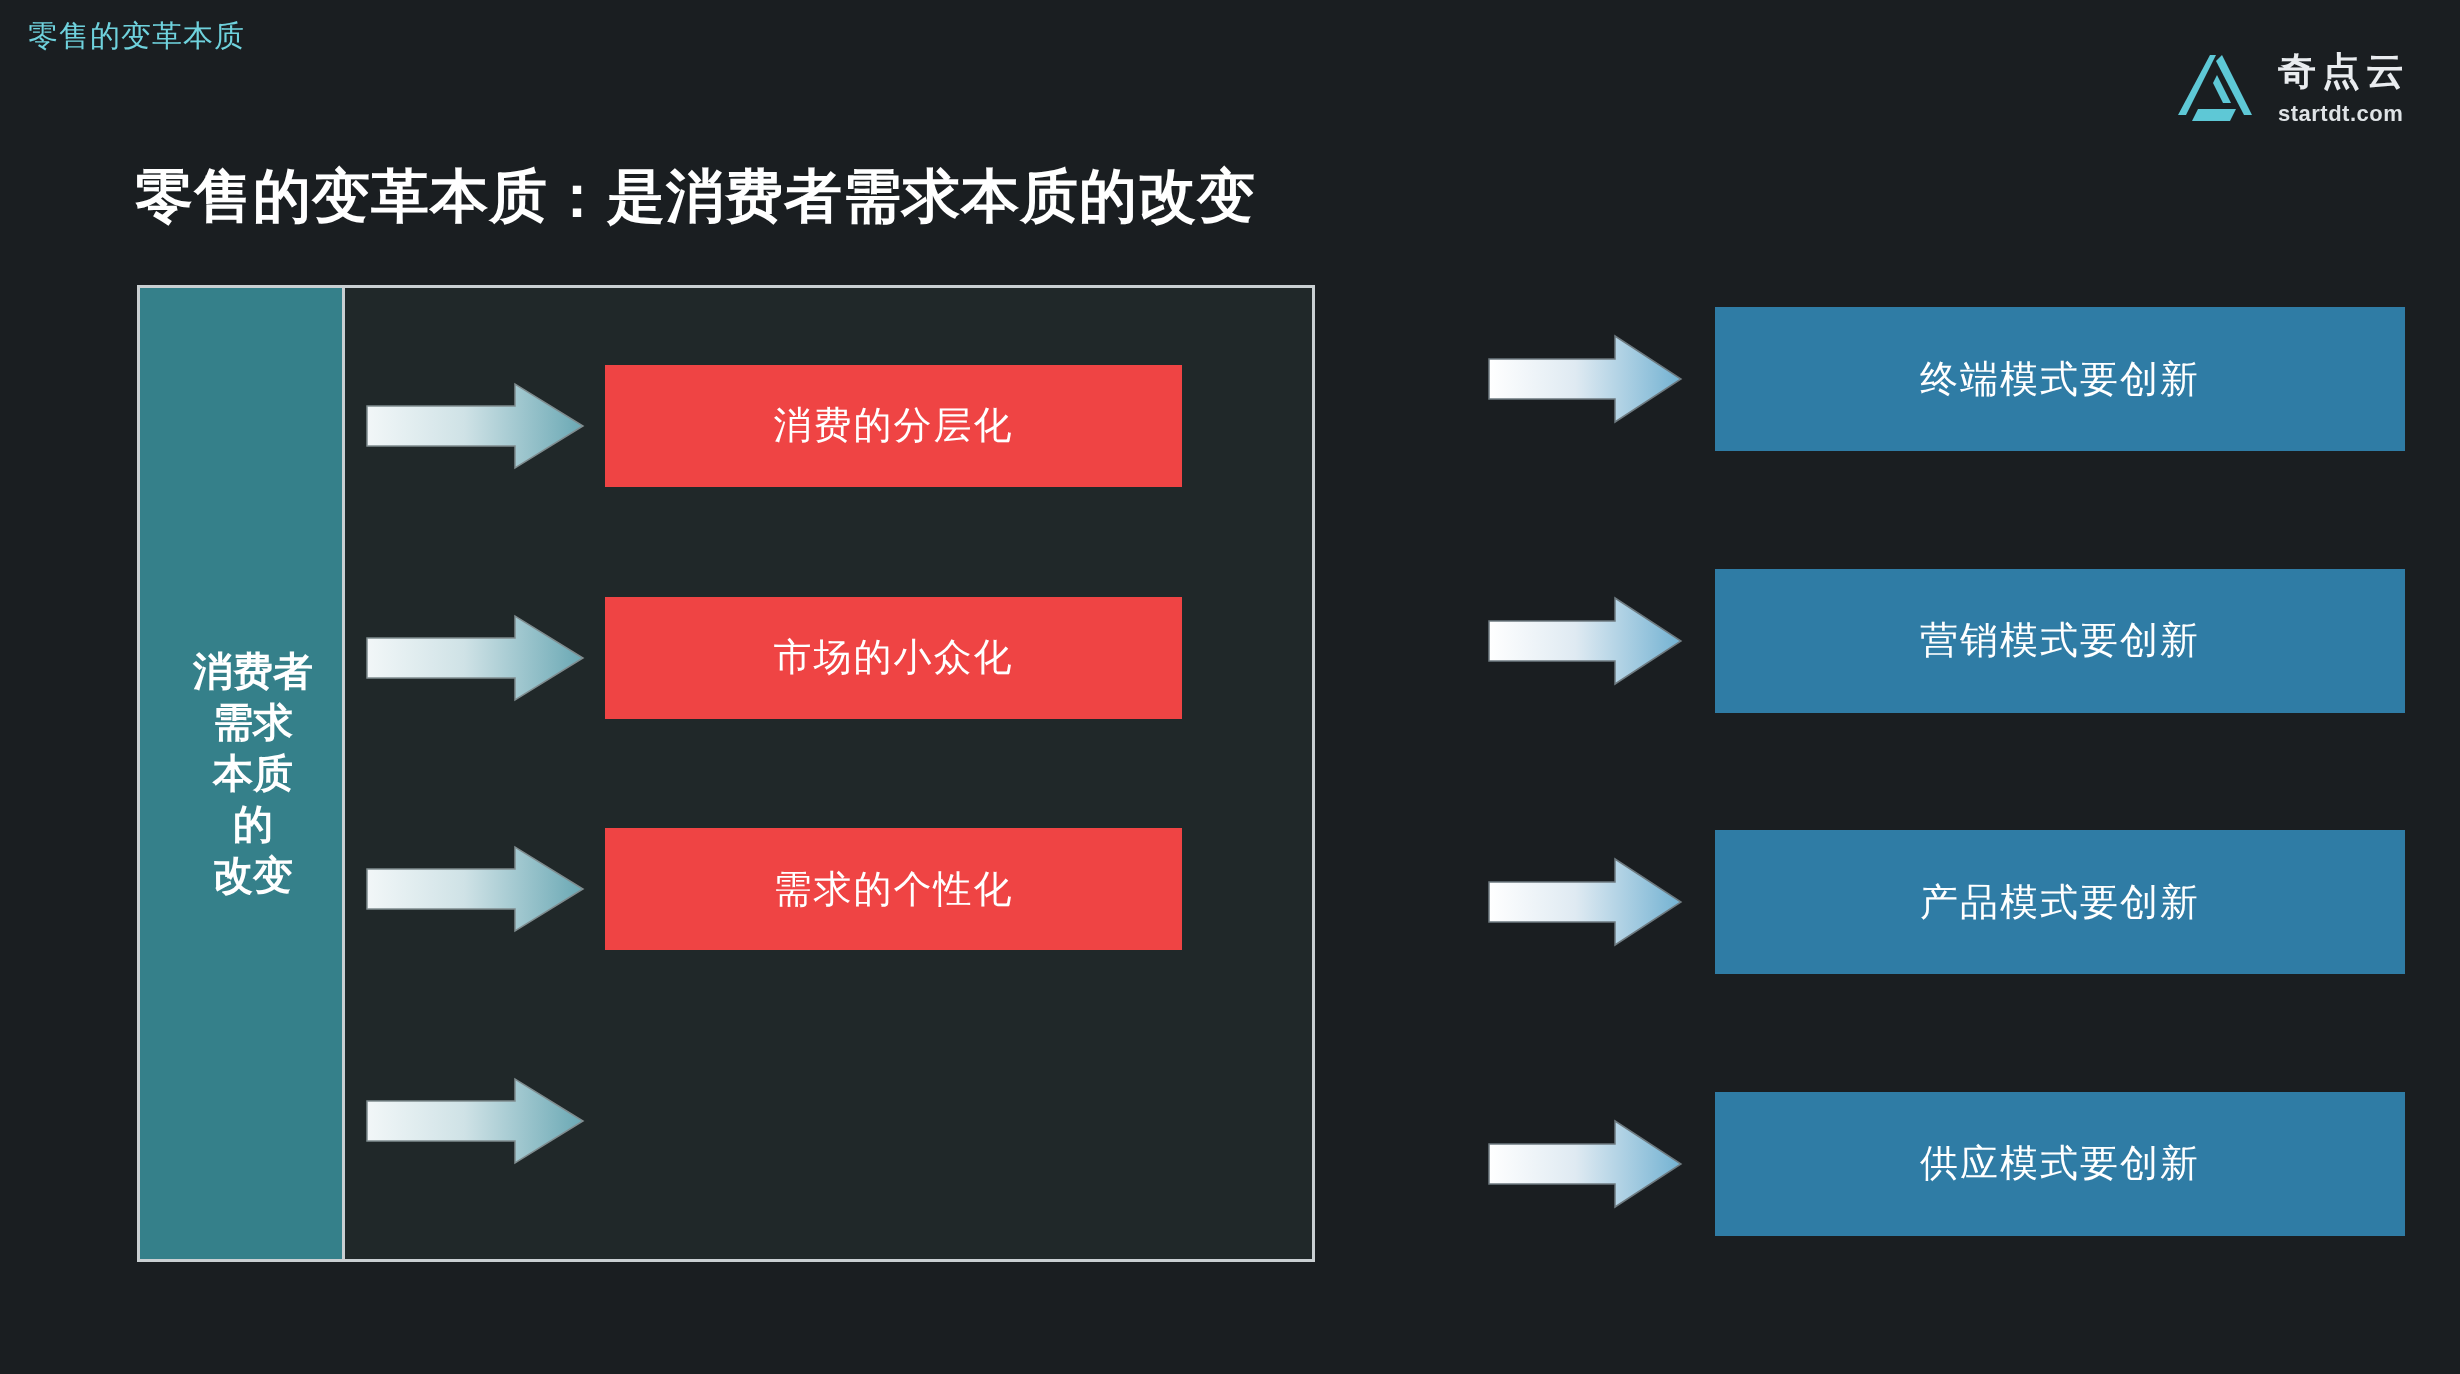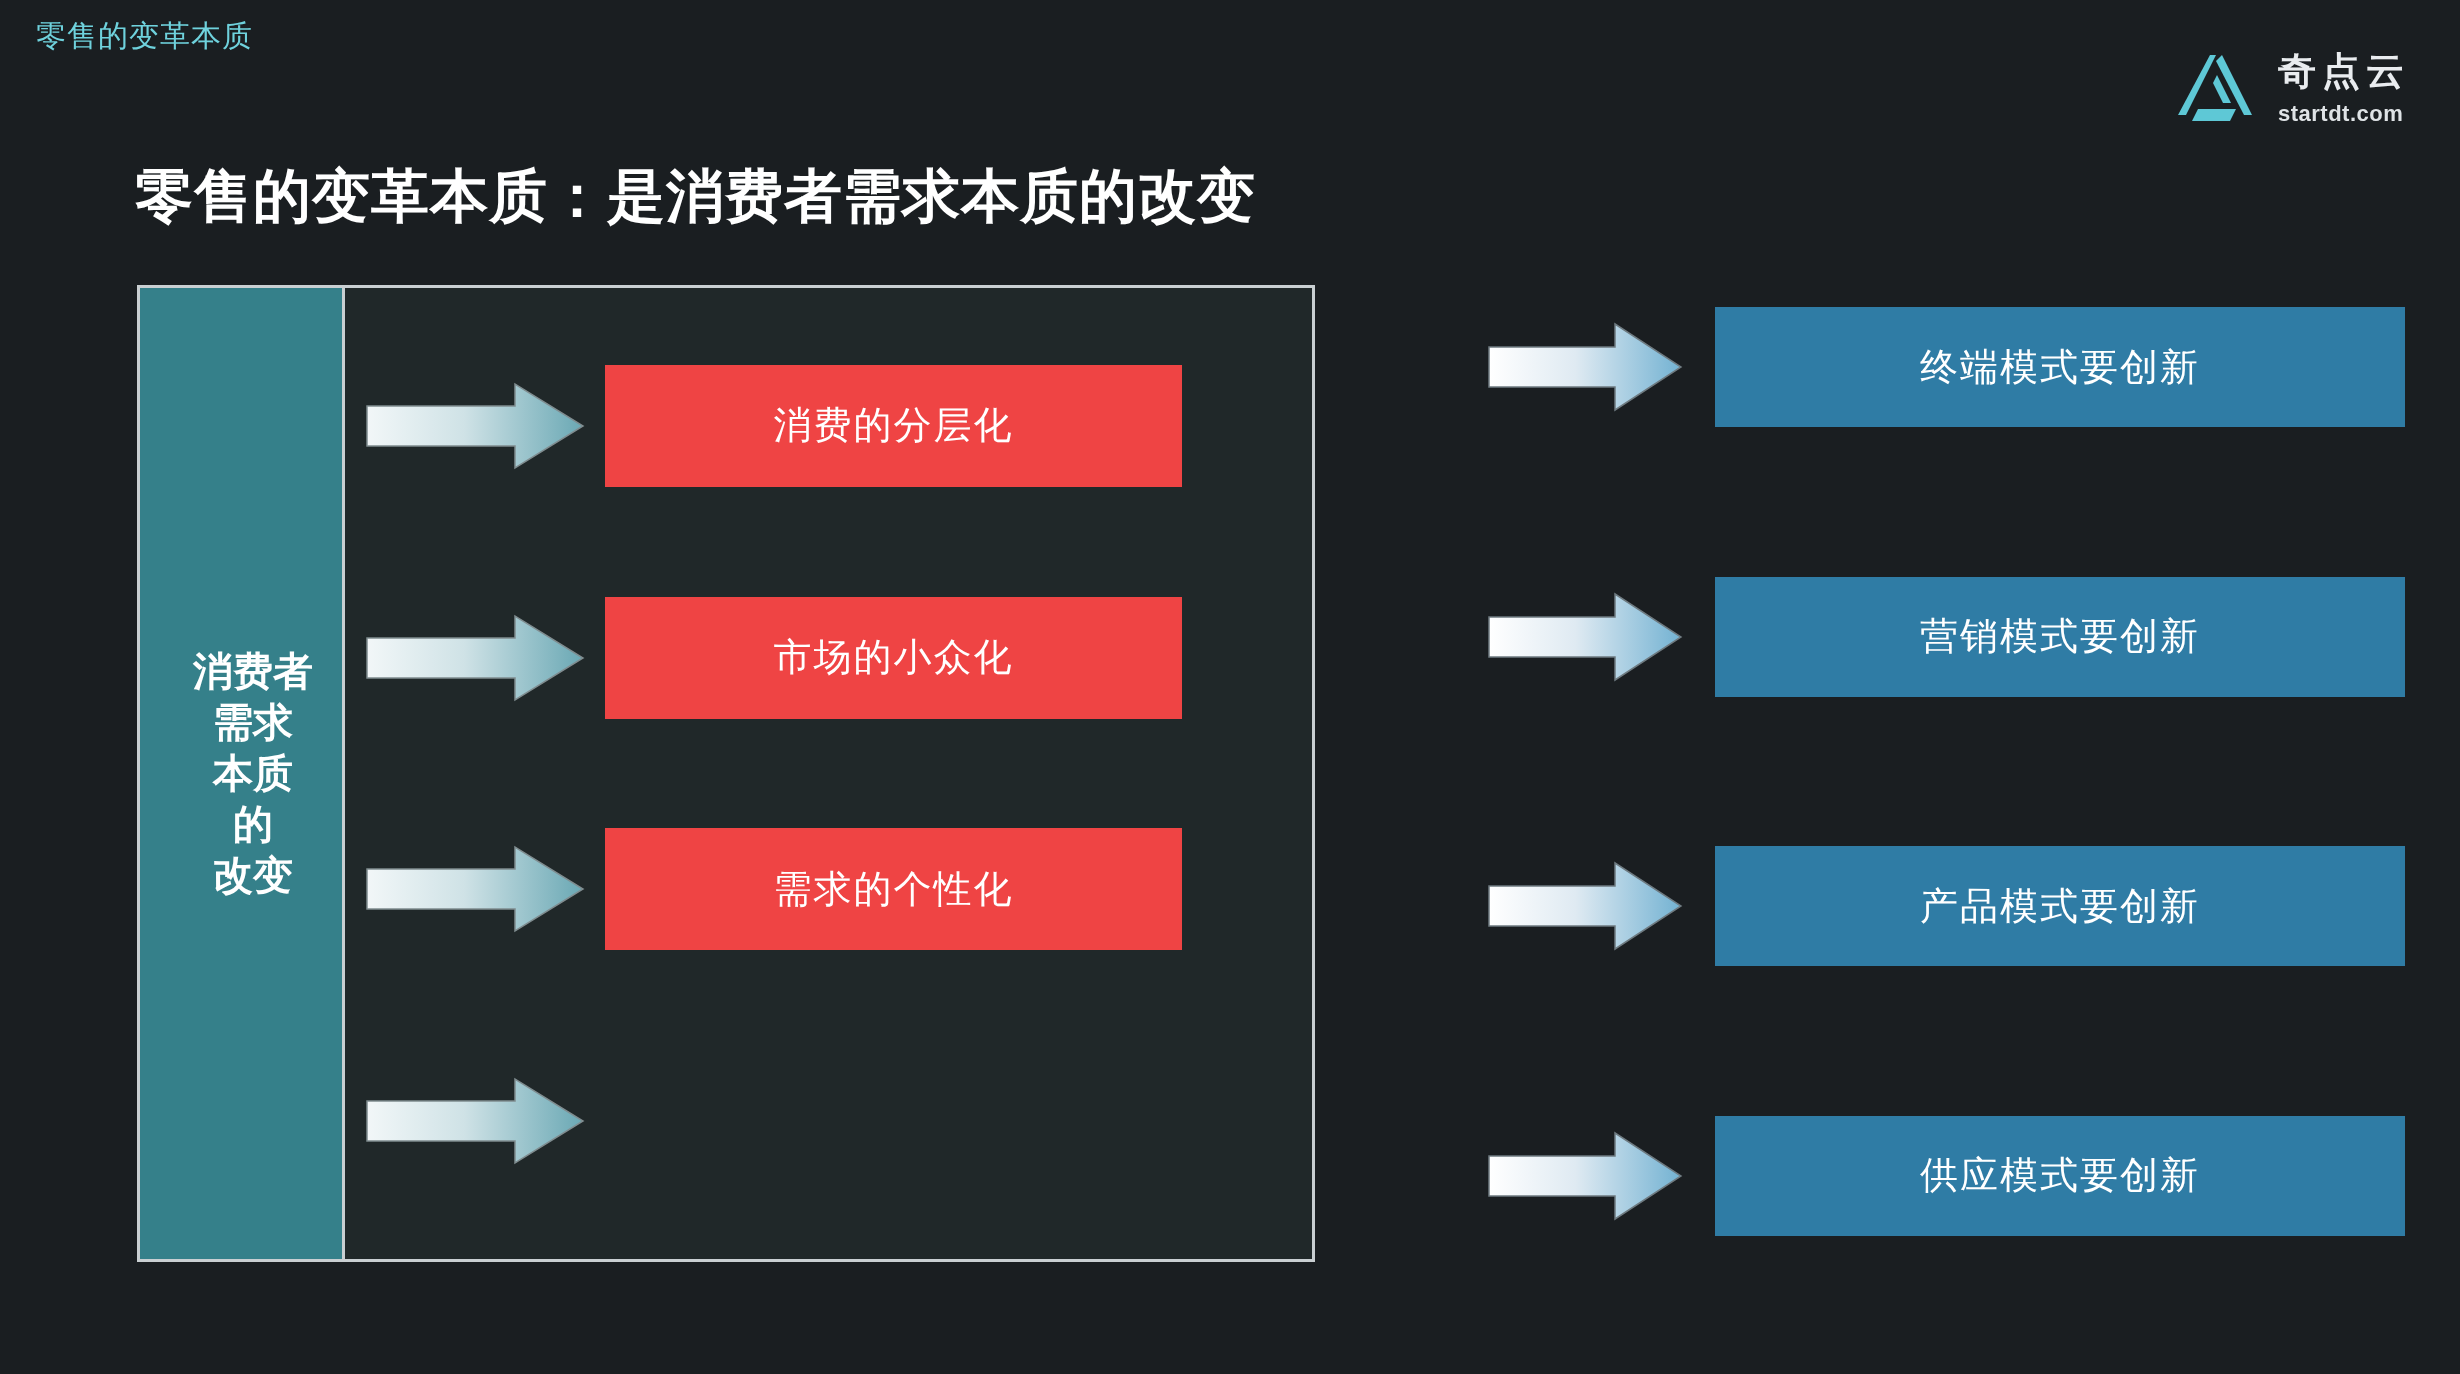--- a/index.html
+++ b/index.html
@@ -18,21 +18,20 @@
 
   
   .kicker {
     position: absolute;
     left: 28px;
     top: 16px;
     font-size: 30px;
     color: #6fd2dd;
     letter-spacing: 1px;
     white-space: nowrap;
-    margin-left: 8px;
   }
 
   .logo {
     position: absolute;
     right: 50px;
     top: 52px;
     display: flex;
     align-items: center;
     gap: 22px;
   }
@@ -160,21 +159,21 @@
     align-items: center;
   }
   .right-arrow-cell {
     flex: 0 0 260px;
     display: flex;
     align-items: center;
     justify-content: center;
   }
   .right-box {
     flex: 1 1 auto;
-    height: 120px;
+    height: 144px;
     background: #2f7ca5;
     display: flex;
     align-items: center;
     justify-content: center;
     font-size: 38px;
     color: #ffffff;
     letter-spacing: 2px;
     box-sizing: border-box;
   }
 </style>

